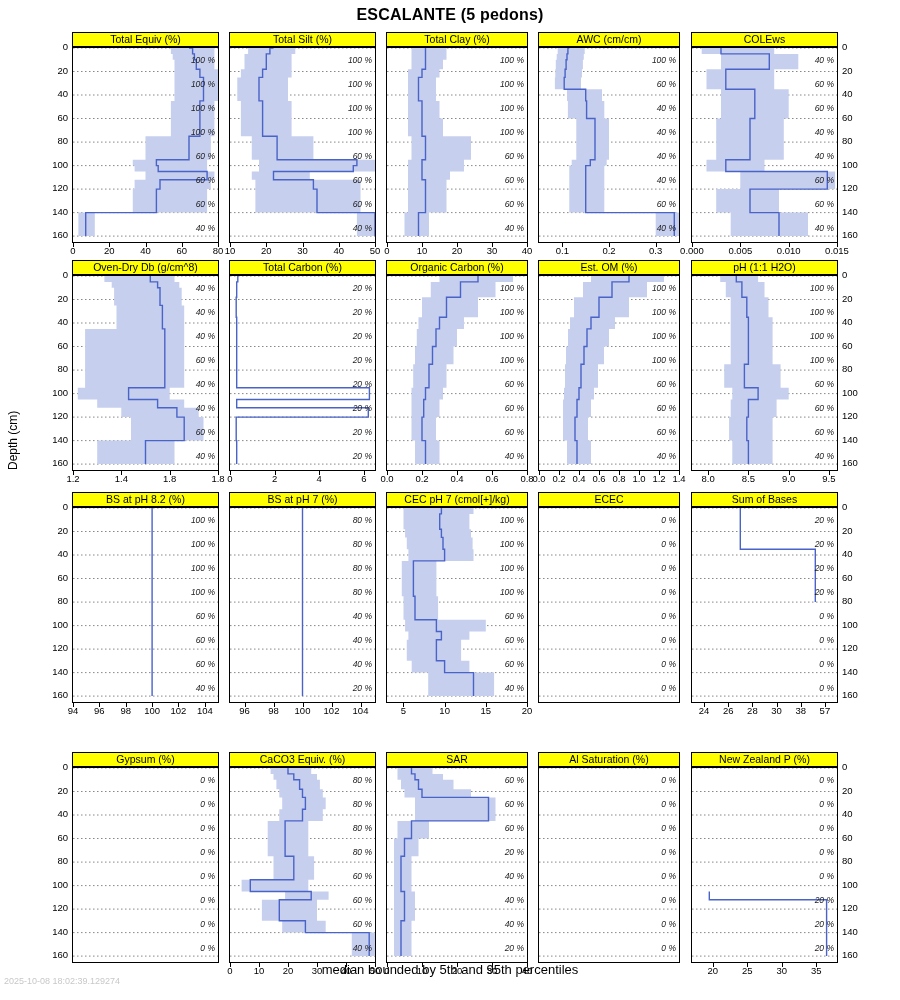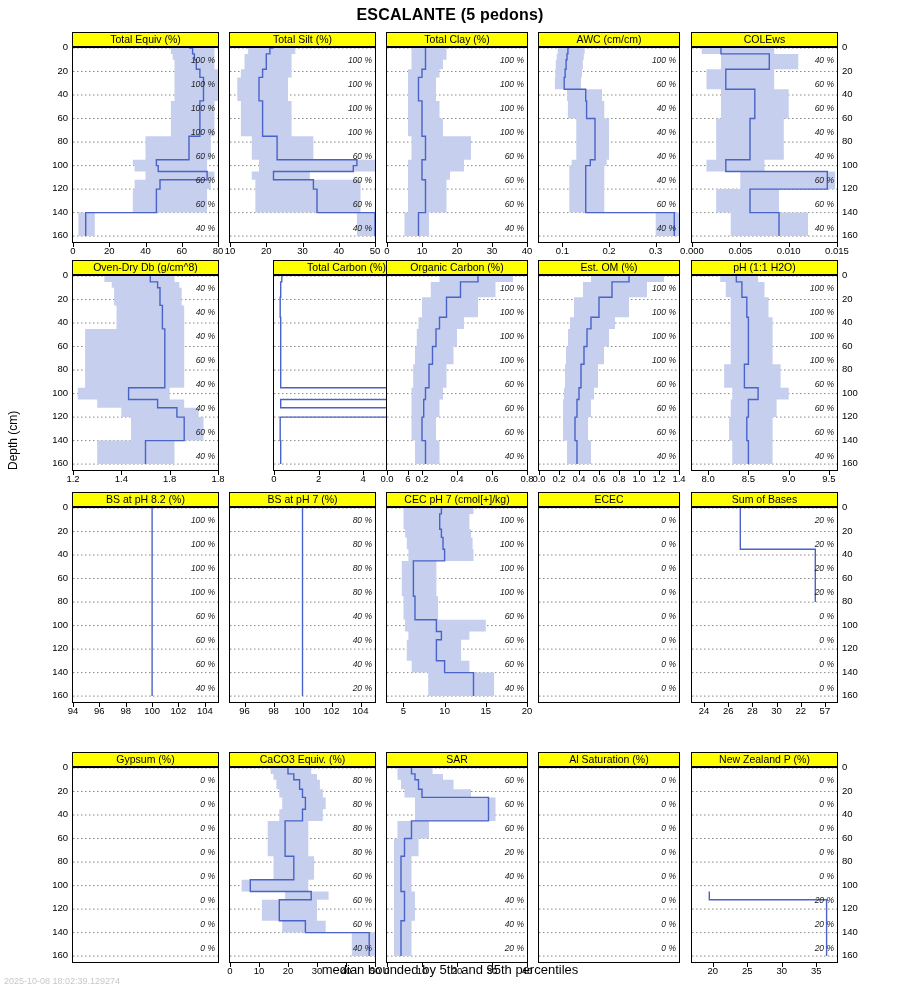--- a/index.html
+++ b/index.html
@@ -296,21 +296,21 @@
       <div class="ytick-lab" style="top: 10px; left: -30px; width: 26px;">0</div>
       <div class="ytick-lab" style="top: 33.5152px; left: -30px; width: 26px;">20</div>
       <div class="ytick-lab" style="top: 57.0303px; left: -30px; width: 26px;">40</div>
       <div class="ytick-lab" style="top: 80.5455px; left: -30px; width: 26px;">60</div>
       <div class="ytick-lab" style="top: 104.061px; left: -30px; width: 26px;">80</div>
       <div class="ytick-lab" style="top: 127.576px; left: -30px; width: 26px;">100</div>
       <div class="ytick-lab" style="top: 151.091px; left: -30px; width: 26px;">120</div>
       <div class="ytick-lab" style="top: 174.606px; left: -30px; width: 26px;">140</div>
       <div class="ytick-lab" style="top: 198.121px; left: -30px; width: 26px;">160</div>
     </div>
-    <div class="panel" style="left: 229px; top: 260px; width: 147px; height: 239px; margin-left: 44px;">
+    <div class="panel" style="left: 229px; top: 260px; width: 147px; height: 239px;">
       <div class="panel-title">Total Carbon (%)</div>
       <div class="plotbox" style="width: 147px; height: 196px;">
         <svg width="145" height="194">
           <line x1="0" x2="145" y1="0.0" y2="0.0" stroke="#555555" stroke-width="0.7" stroke-dasharray="1.5,2.5"></line>
           <line x1="0" x2="145" y1="23.5" y2="23.5" stroke="#555555" stroke-width="0.7" stroke-dasharray="1.5,2.5"></line>
           <line x1="0" x2="145" y1="47.0" y2="47.0" stroke="#555555" stroke-width="0.7" stroke-dasharray="1.5,2.5"></line>
           <line x1="0" x2="145" y1="70.5" y2="70.5" stroke="#555555" stroke-width="0.7" stroke-dasharray="1.5,2.5"></line>
           <line x1="0" x2="145" y1="94.1" y2="94.1" stroke="#555555" stroke-width="0.7" stroke-dasharray="1.5,2.5"></line>
           <line x1="0" x2="145" y1="117.6" y2="117.6" stroke="#555555" stroke-width="0.7" stroke-dasharray="1.5,2.5"></line>
           <line x1="0" x2="145" y1="141.1" y2="141.1" stroke="#555555" stroke-width="0.7" stroke-dasharray="1.5,2.5"></line>
@@ -617,21 +617,21 @@
       <div class="pct-lab" style="left: 103px; top: 71px; width: 40px;">20 %</div>
       <div class="pct-lab" style="left: 103px; top: 95px; width: 40px;">20 %</div>
       <div class="pct-lab" style="left: 103px; top: 119px; width: 40px;">0 %</div>
       <div class="pct-lab" style="left: 103px; top: 143px; width: 40px;">0 %</div>
       <div class="pct-lab" style="left: 103px; top: 167px; width: 40px;">0 %</div>
       <div class="pct-lab" style="left: 103px; top: 191px; width: 40px;">0 %</div>
       <div class="xtick-lab" style="left: -8.91667px; top: 213px; width: 44px;">24</div>
       <div class="xtick-lab" style="left: 15.25px; top: 213px; width: 44px;">26</div>
       <div class="xtick-lab" style="left: 39.4167px; top: 213px; width: 44px;">28</div>
       <div class="xtick-lab" style="left: 63.5833px; top: 213px; width: 44px;">30</div>
-      <div class="xtick-lab" style="left: 87.75px; top: 213px; width: 44px;">22</div>
+      <div class="xtick-lab" style="left: 87.75px; top: 213px; width: 44px;">38</div>
       <div class="xtick-lab" style="left: 111.917px; top: 213px; width: 44px;">57</div>
       <div class="axis-line" style="left: 13.0833px; top: 211px; width: 1px; height: 4px;"></div>
       <div class="axis-line" style="left: 37.25px; top: 211px; width: 1px; height: 4px;"></div>
       <div class="axis-line" style="left: 61.4167px; top: 211px; width: 1px; height: 4px;"></div>
       <div class="axis-line" style="left: 85.5833px; top: 211px; width: 1px; height: 4px;"></div>
       <div class="axis-line" style="left: 109.75px; top: 211px; width: 1px; height: 4px;"></div>
       <div class="axis-line" style="left: 133.917px; top: 211px; width: 1px; height: 4px;"></div>
       <div class="ytick-lab right" style="top: 10px; left: 151px; width: 26px;">0</div>
       <div class="ytick-lab right" style="top: 33.5152px; left: 151px; width: 26px;">20</div>
       <div class="ytick-lab right" style="top: 57.0303px; left: 151px; width: 26px;">40</div>

